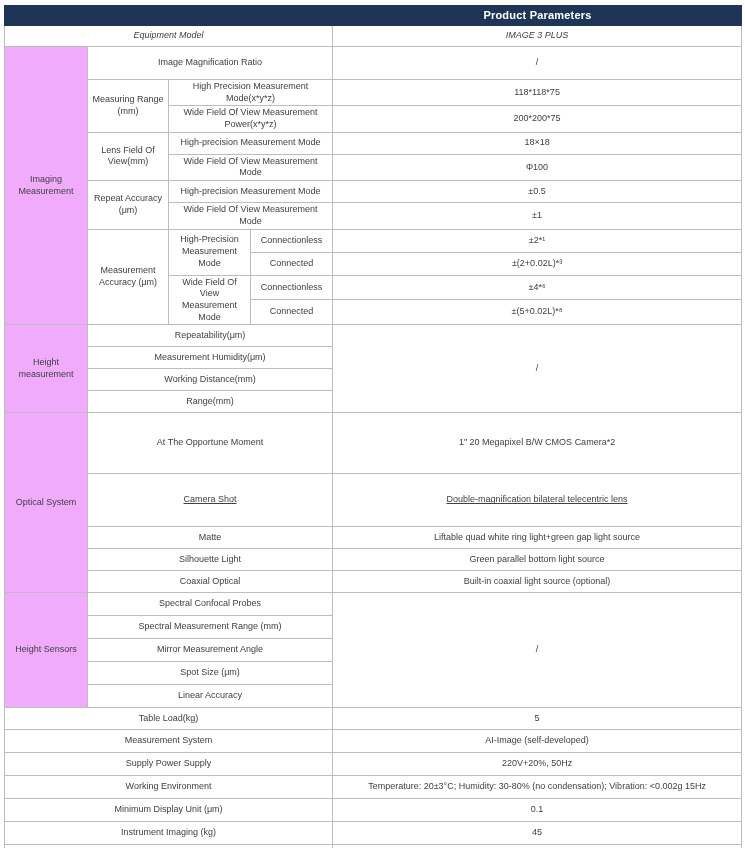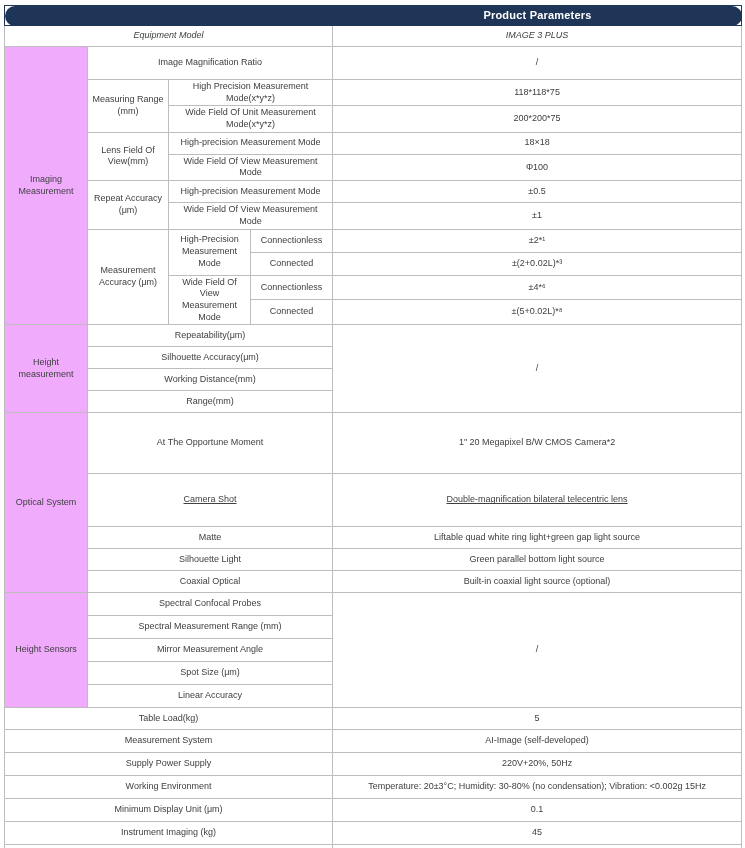--- a/index.html
+++ b/index.html
@@ -24,21 +24,20 @@
     vertical-align: middle;
     padding: 1px 3px;
     overflow: hidden;
   }
   tr.hdr td {
     background: #1f3557;
     border-color: #1f3557;
     height: 20px;
     padding: 0;
     position: relative;
-    border-radius: 10px;
   }
   .hdr-title {
     position: absolute;
     left: 328px; top: 0; width: 409px; height: 100%;
     display: flex; align-items: center; justify-content: center;
     color: #ffffff;
     font-size: 11px;
     font-weight: 700;
     letter-spacing: 0.2px;
   }
@@ -80,21 +79,21 @@
       <td rowspan="11" class="section">Imaging Measurement</td>
       <td colspan="3">Image Magnification Ratio</td>
       <td>/</td>
     </tr>
     <tr class="h22">
       <td rowspan="2">Measuring Range (mm)</td>
       <td colspan="2">High Precision Measurement Mode(x*y*z)</td>
       <td>118*118*75</td>
     </tr>
     <tr class="h22">
-      <td colspan="2">Wide Field Of Unit Measurement Mode(x*y*z)</td>
+      <td colspan="2">Wide Field Of View Measurement Power(x*y*z)</td>
       <td>200*200*75</td>
     </tr>
     <tr class="h22">
       <td rowspan="2">Lens Field Of View(mm)</td>
       <td colspan="2">High-precision Measurement Mode</td>
       <td>18×18</td>
     </tr>
     <tr class="h22">
       <td colspan="2">Wide Field Of View Measurement Mode</td>
       <td>Φ100</td>
@@ -127,21 +126,21 @@
       <td>Connected</td>
       <td>±(5+0.02L)*⁸</td>
     </tr>
 
     <tr class="h22">
       <td rowspan="4" class="section">Height measurement</td>
       <td colspan="3">Repeatability(μm)</td>
       <td rowspan="4">/</td>
     </tr>
     <tr class="h22">
-      <td colspan="3">Silhouette Accuracy(μm)</td>
+      <td colspan="3">Measurement Humidity(μm)</td>
     </tr>
     <tr class="h22">
       <td colspan="3">Working Distance(mm)</td>
     </tr>
     <tr class="h22">
       <td colspan="3">Range(mm)</td>
     </tr>
 
     <tr class="h61">
       <td rowspan="5" class="section">Optical System</td>

